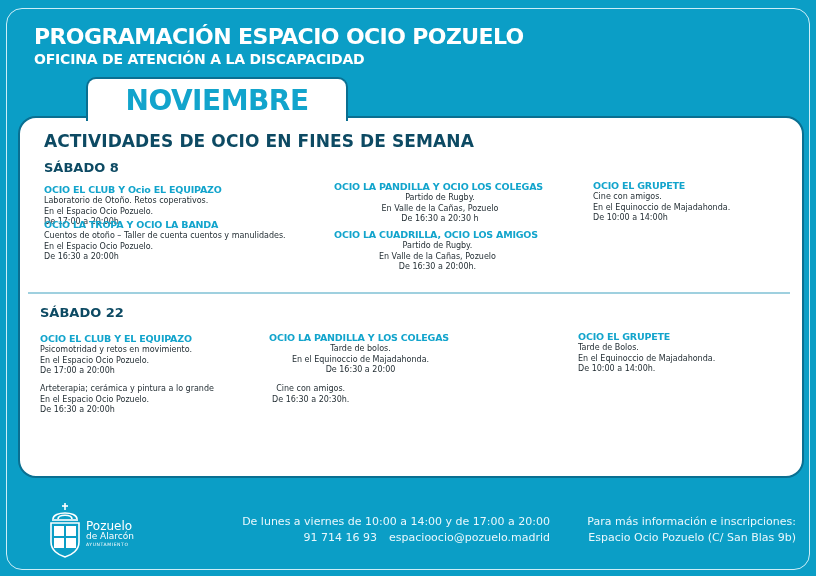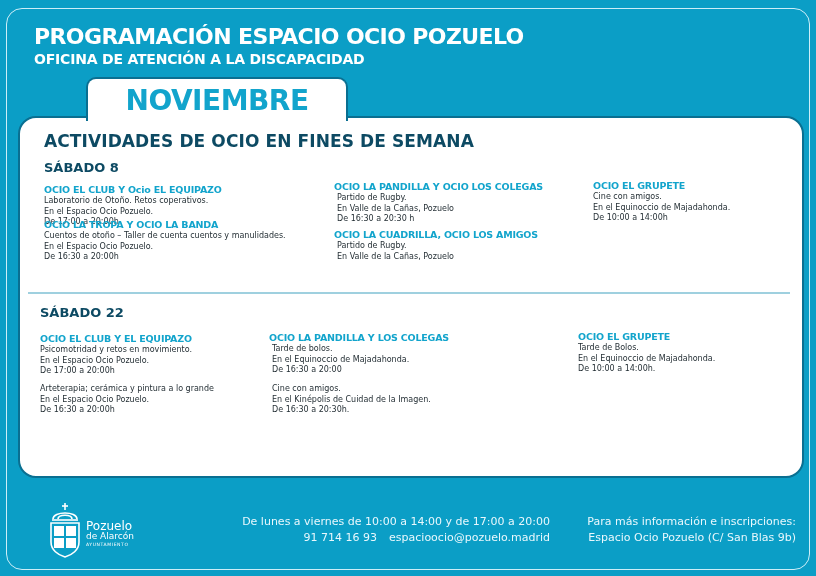--- a/index.html
+++ b/index.html
@@ -51,21 +51,21 @@
     white-space: nowrap; z-index: 3;
   }
   .activity { position: absolute; z-index: 3; }
   .activity-title {
     color: #12a4cc; font-weight: bold; font-size: 9.5px;
     letter-spacing: -0.2px; white-space: nowrap; line-height: 12px;
   }
   .activity-line {
     color: #1f2a30; font-size: 8px; line-height: 10.5px; white-space: nowrap;
   }
-  .indent .activity-line { padding-left: 3px; }
+  .indent .activity-line { padding-left: 3px; text-align: center; }
   .divider {
     position: absolute; left: 28px; top: 292px; width: 762px; height: 2px;
     background: #9fd0df; z-index: 3;
   }
   .logo {
     position: absolute; left: 48px; top: 500px; width: 110px; height: 60px;
     display: flex; align-items: center; gap: 4px;
   }
   .logo svg { flex: none; }
   .logo-text { color: #fff; line-height: 1; margin-top: 8px; }
@@ -122,20 +122,21 @@
   <div class="activity-title">OCIO LA PANDILLA Y OCIO LOS COLEGAS</div>
   <div class="activity-line">Partido de Rugby.</div>
   <div class="activity-line">En Valle de la Cañas, Pozuelo</div>
   <div class="activity-line">De 16:30 a 20:30 h</div>
 </div>
 
 <div class="activity indent" style="left:334px; top:229px;">
   <div class="activity-title">OCIO LA CUADRILLA, OCIO LOS AMIGOS</div>
   <div class="activity-line">Partido de Rugby.</div>
   <div class="activity-line">En Valle de la Cañas, Pozuelo</div>
+  <div class="activity-line">De 16:30 a 20:00h.</div>
 </div>
 
 <div class="activity" style="left:593px; top:180px;">
   <div class="activity-title">OCIO EL GRUPETE</div>
   <div class="activity-line">Cine con amigos.</div>
   <div class="activity-line">En el Equinoccio de Majadahonda.</div>
   <div class="activity-line">De 10:00 a 14:00h</div>
 </div>
 
 <div class="divider"></div>
@@ -157,21 +158,20 @@
 
 <div class="activity indent" style="left:269px; top:332px;">
   <div class="activity-title">OCIO LA PANDILLA Y LOS COLEGAS</div>
   <div class="activity-line">Tarde de bolos.</div>
   <div class="activity-line">En el Equinoccio de Majadahonda.</div>
   <div class="activity-line">De 16:30 a 20:00</div>
 </div>
 
 <div class="activity indent" style="left:269px; top:384px;">
   <div class="activity-line">Cine con amigos.</div>
-  <div class="activity-line">En el Kinépolis de Cuidad de la Imagen.</div>
   <div class="activity-line">De 16:30 a 20:30h.</div>
 </div>
 
 <div class="activity" style="left:578px; top:331px;">
   <div class="activity-title">OCIO EL GRUPETE</div>
   <div class="activity-line">Tarde de Bolos.</div>
   <div class="activity-line">En el Equinoccio de Majadahonda.</div>
   <div class="activity-line">De 10:00 a 14:00h.</div>
 </div>
 

